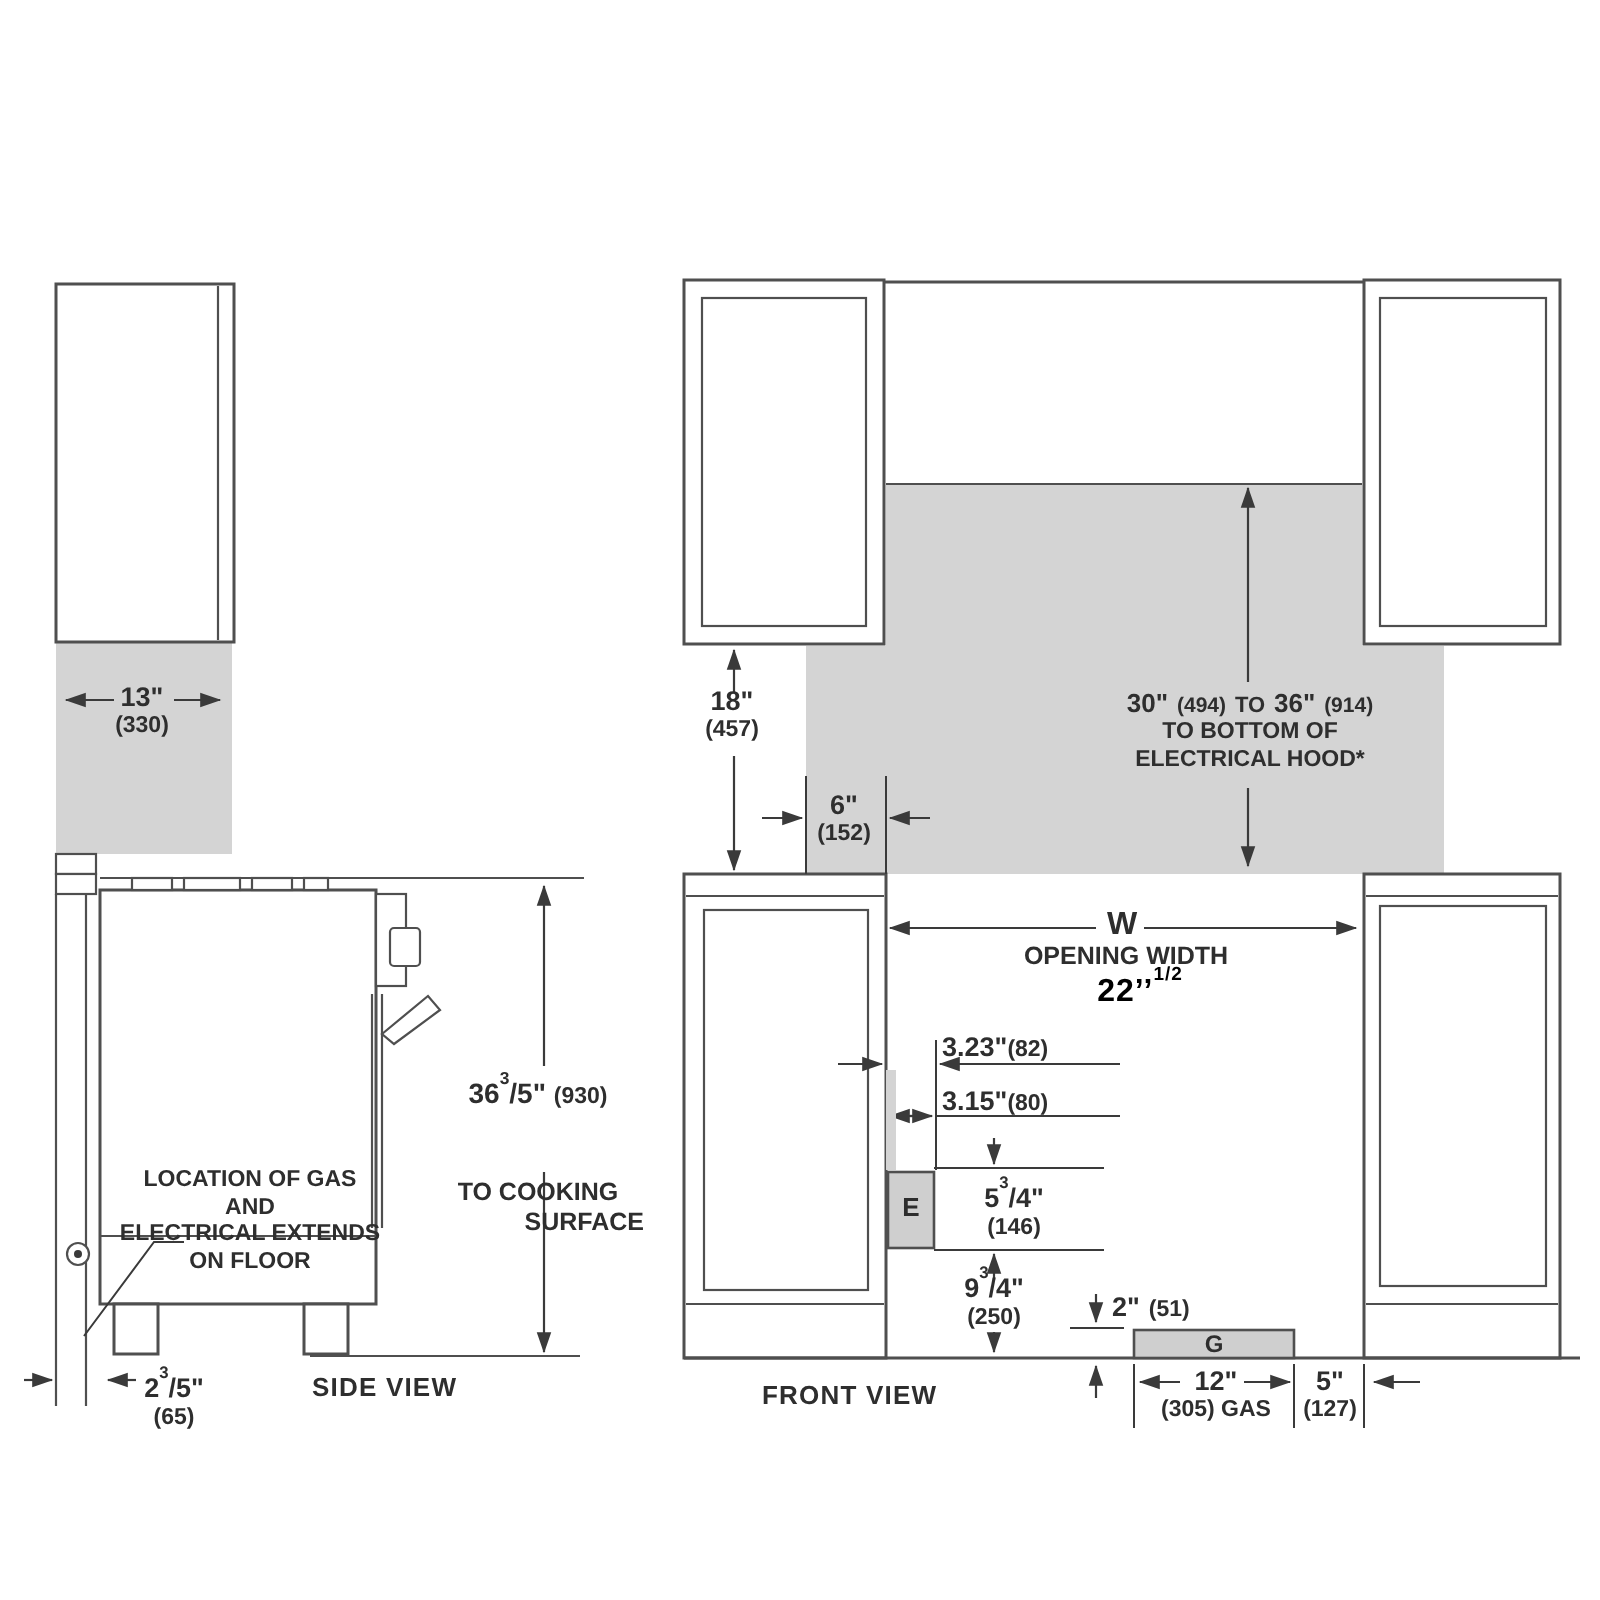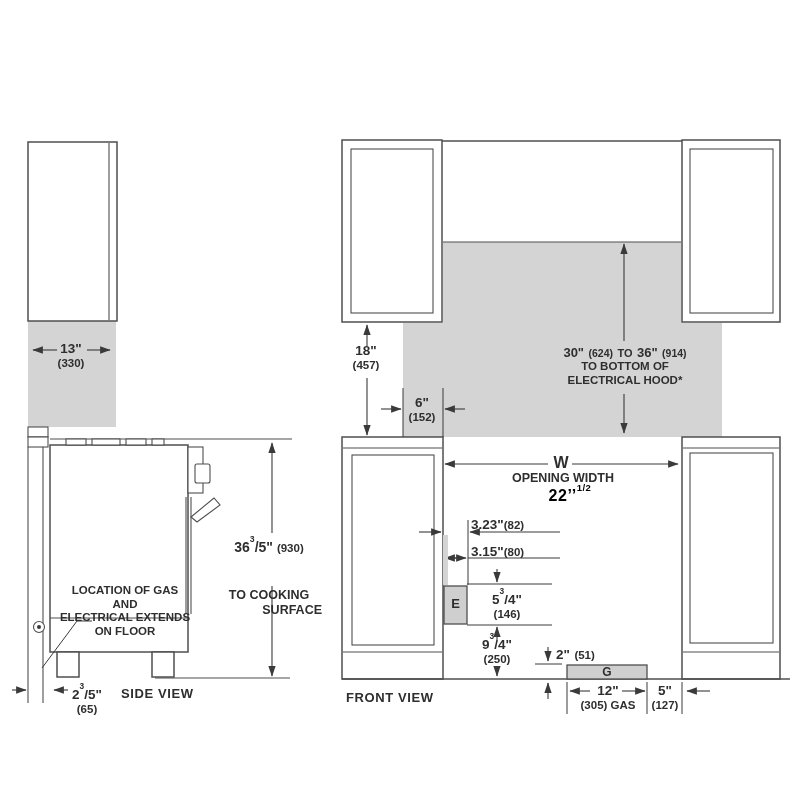--- a/index.html
+++ b/index.html
@@ -18,21 +18,21 @@
   
   .t{position:absolute;font-weight:bold;color:var(--c-text,#2e2e2e);line-height:15px;}
   .ctr{text-align:center;}
   .dim{font-size:13.5px;}
   .paren{font-size:11.5px;}
   .note{font-size:11.5px;line-height:13.5px;}
   .bl{display:block;}
   .sup{font-size:62%;position:relative;top:-0.45em;}
   .wletter{font-size:16px;}
   .v48{font-size:16px;color:var(--c-highlight,#000);font-weight:900;letter-spacing:0.5px;}
-  .viewlabel{font-size:13px;letter-spacing:0.6px;}
+  .viewlabel{font-size:13px;letter-spacing:0.6px;margin-left:35px;}
   .boxletter{font-size:13px;}
   .nw{white-space:nowrap;}
   .m1{font-size:13px;} .m2{font-size:10.5px;} .m3{font-size:11px;}
 </style>
 </head>
 <body>
 
 <div id="stage">
 
   <svg width="800" height="800" viewBox="0 0 800 800">
@@ -177,21 +177,21 @@
   </div>
 
   <div class="t ctr" style="left:399px;top:395px;width:46px;">
     <span class="bl dim nw">6"</span>
     <span class="bl paren nw">(152)</span>
   </div>
 
   <div class="t ctr" style="left:538px;top:345px;width:174px;line-height:14px;">
     <span class="bl nw">
       <span class="m1">30"</span>
-      <span class="m2">(624)</span>
+      <span class="m2">(494)</span>
       <span class="m3">TO</span>
       <span class="m1">36"</span>
       <span class="m2">(914)</span>
     </span>
     <span class="bl note">TO BOTTOM OF</span>
     <span class="bl note">ELECTRICAL HOOD*</span>
   </div>
 
   <div class="t ctr wletter" style="left:548px;top:455px;width:26px;">W</div>
   <div class="t ctr nw" style="left:493px;top:471px;width:140px;font-size:12.5px;">OPENING WIDTH</div>

